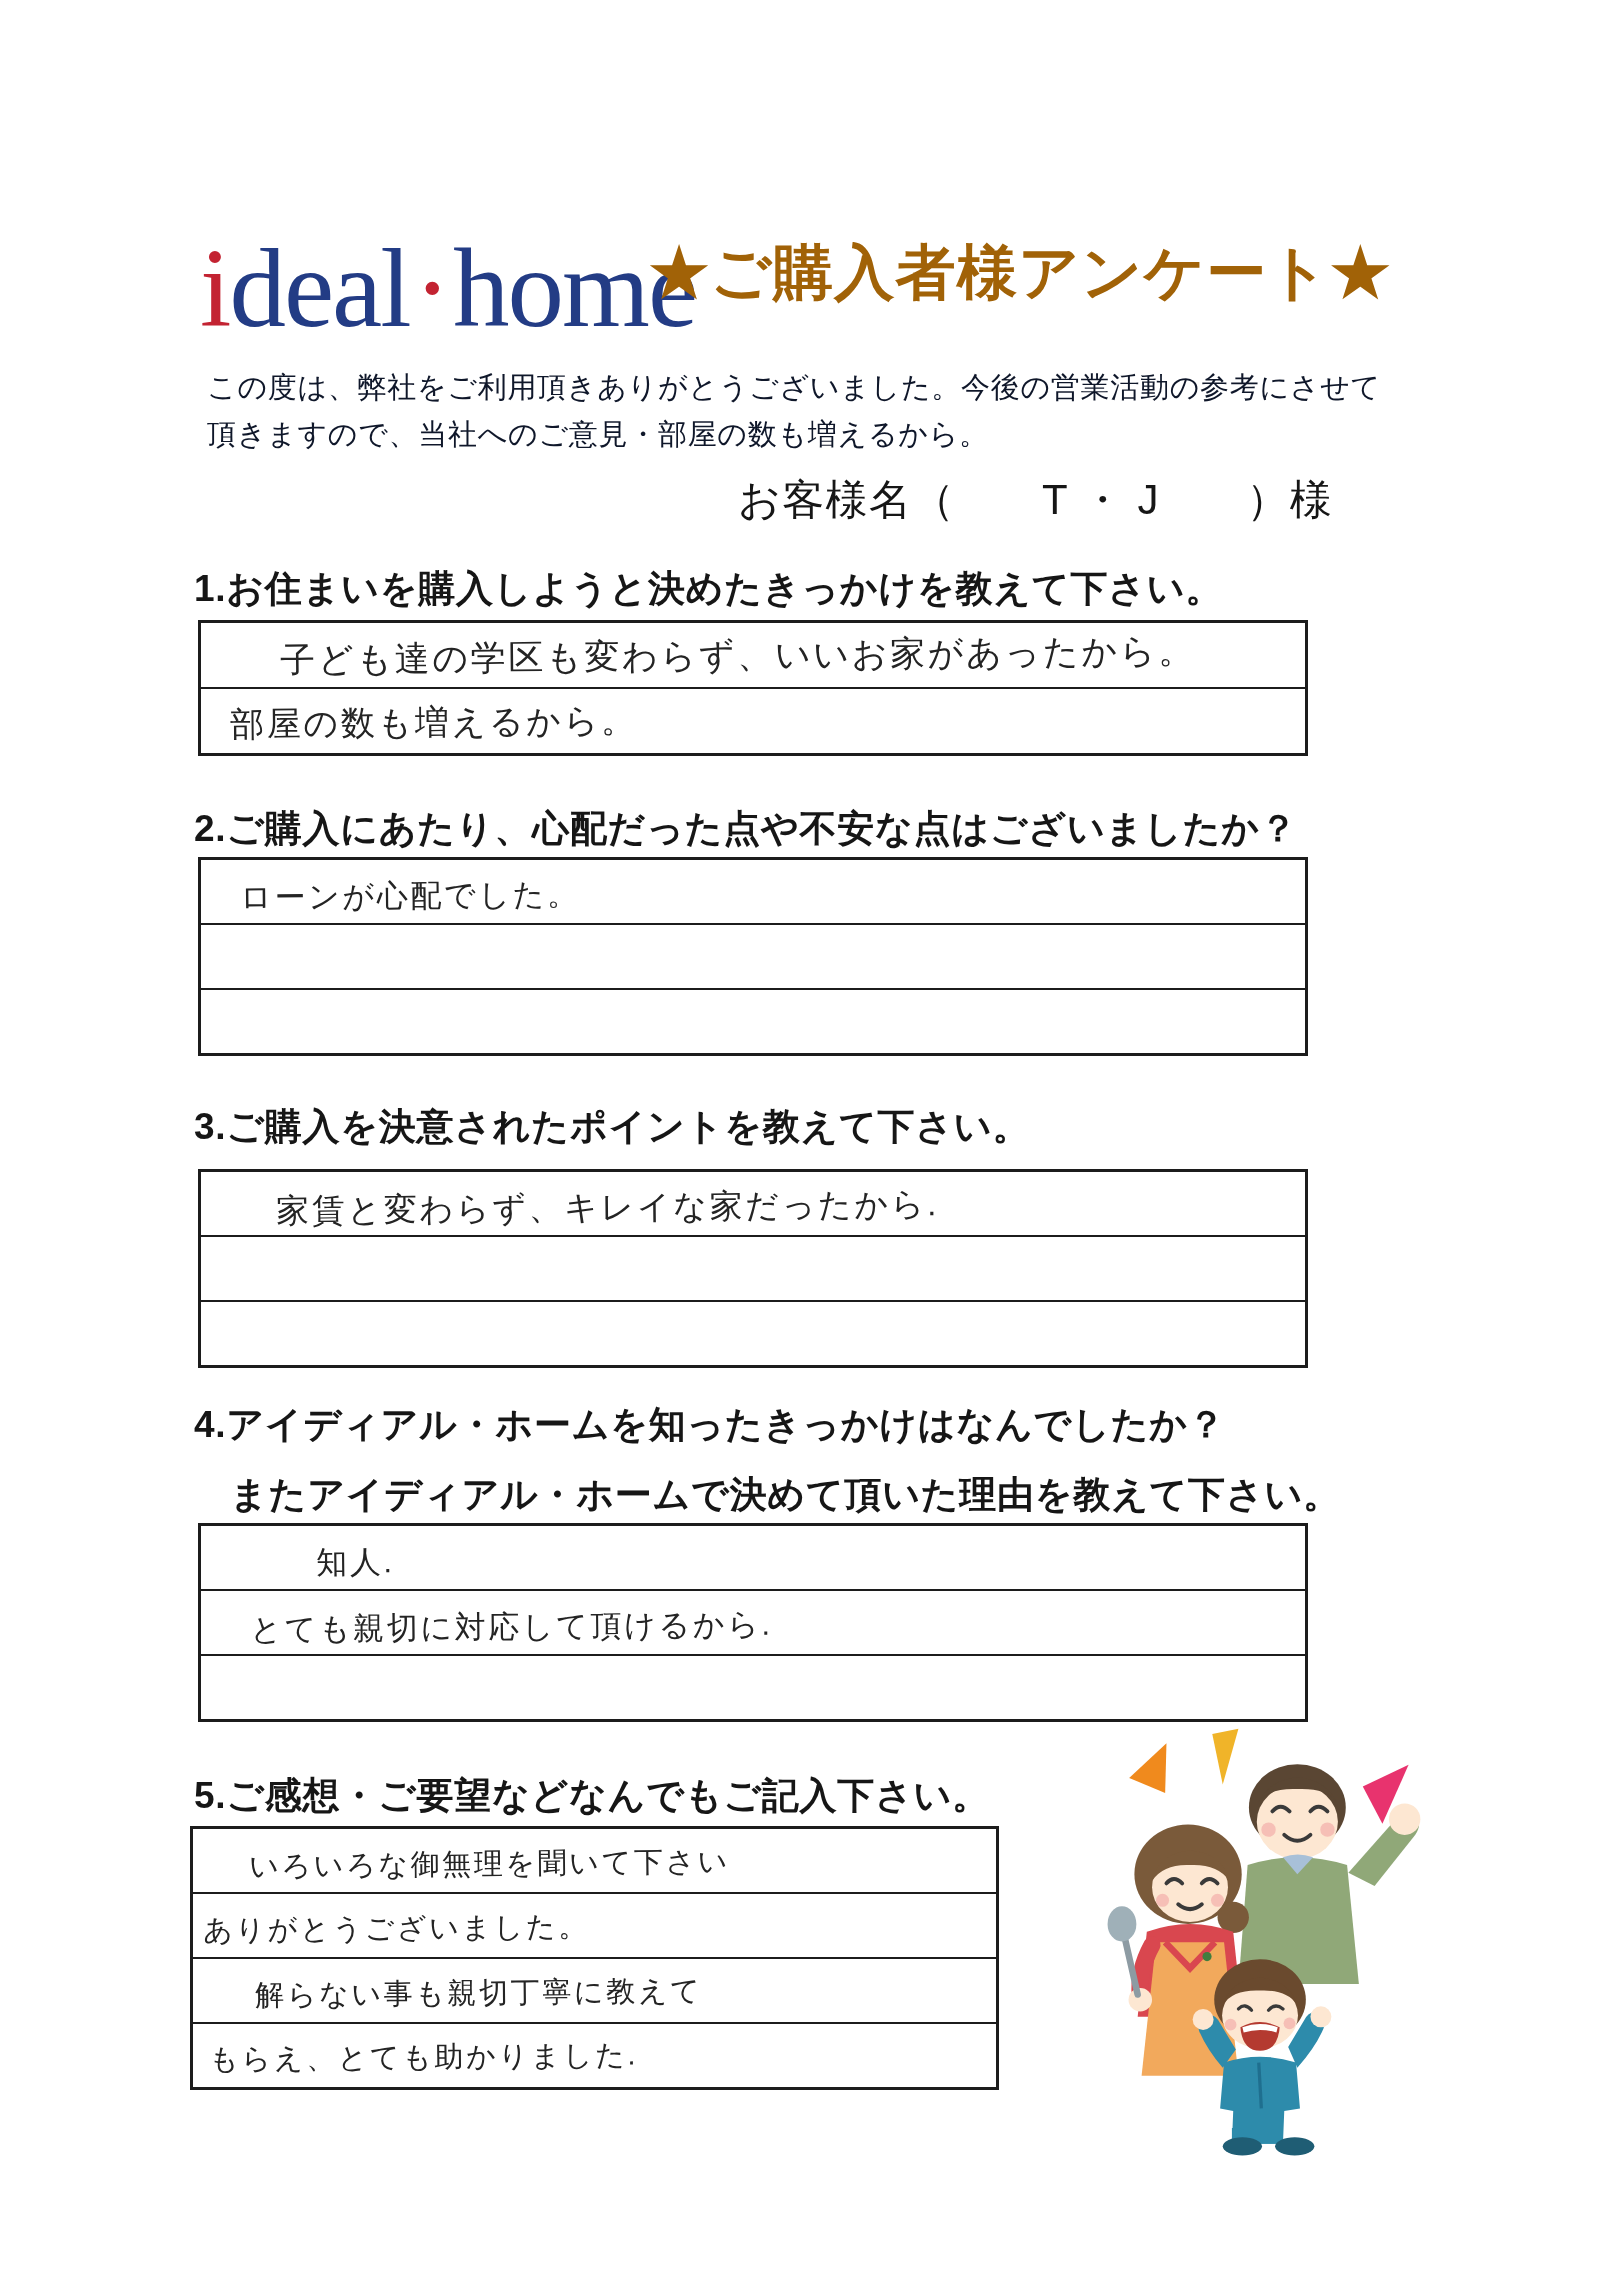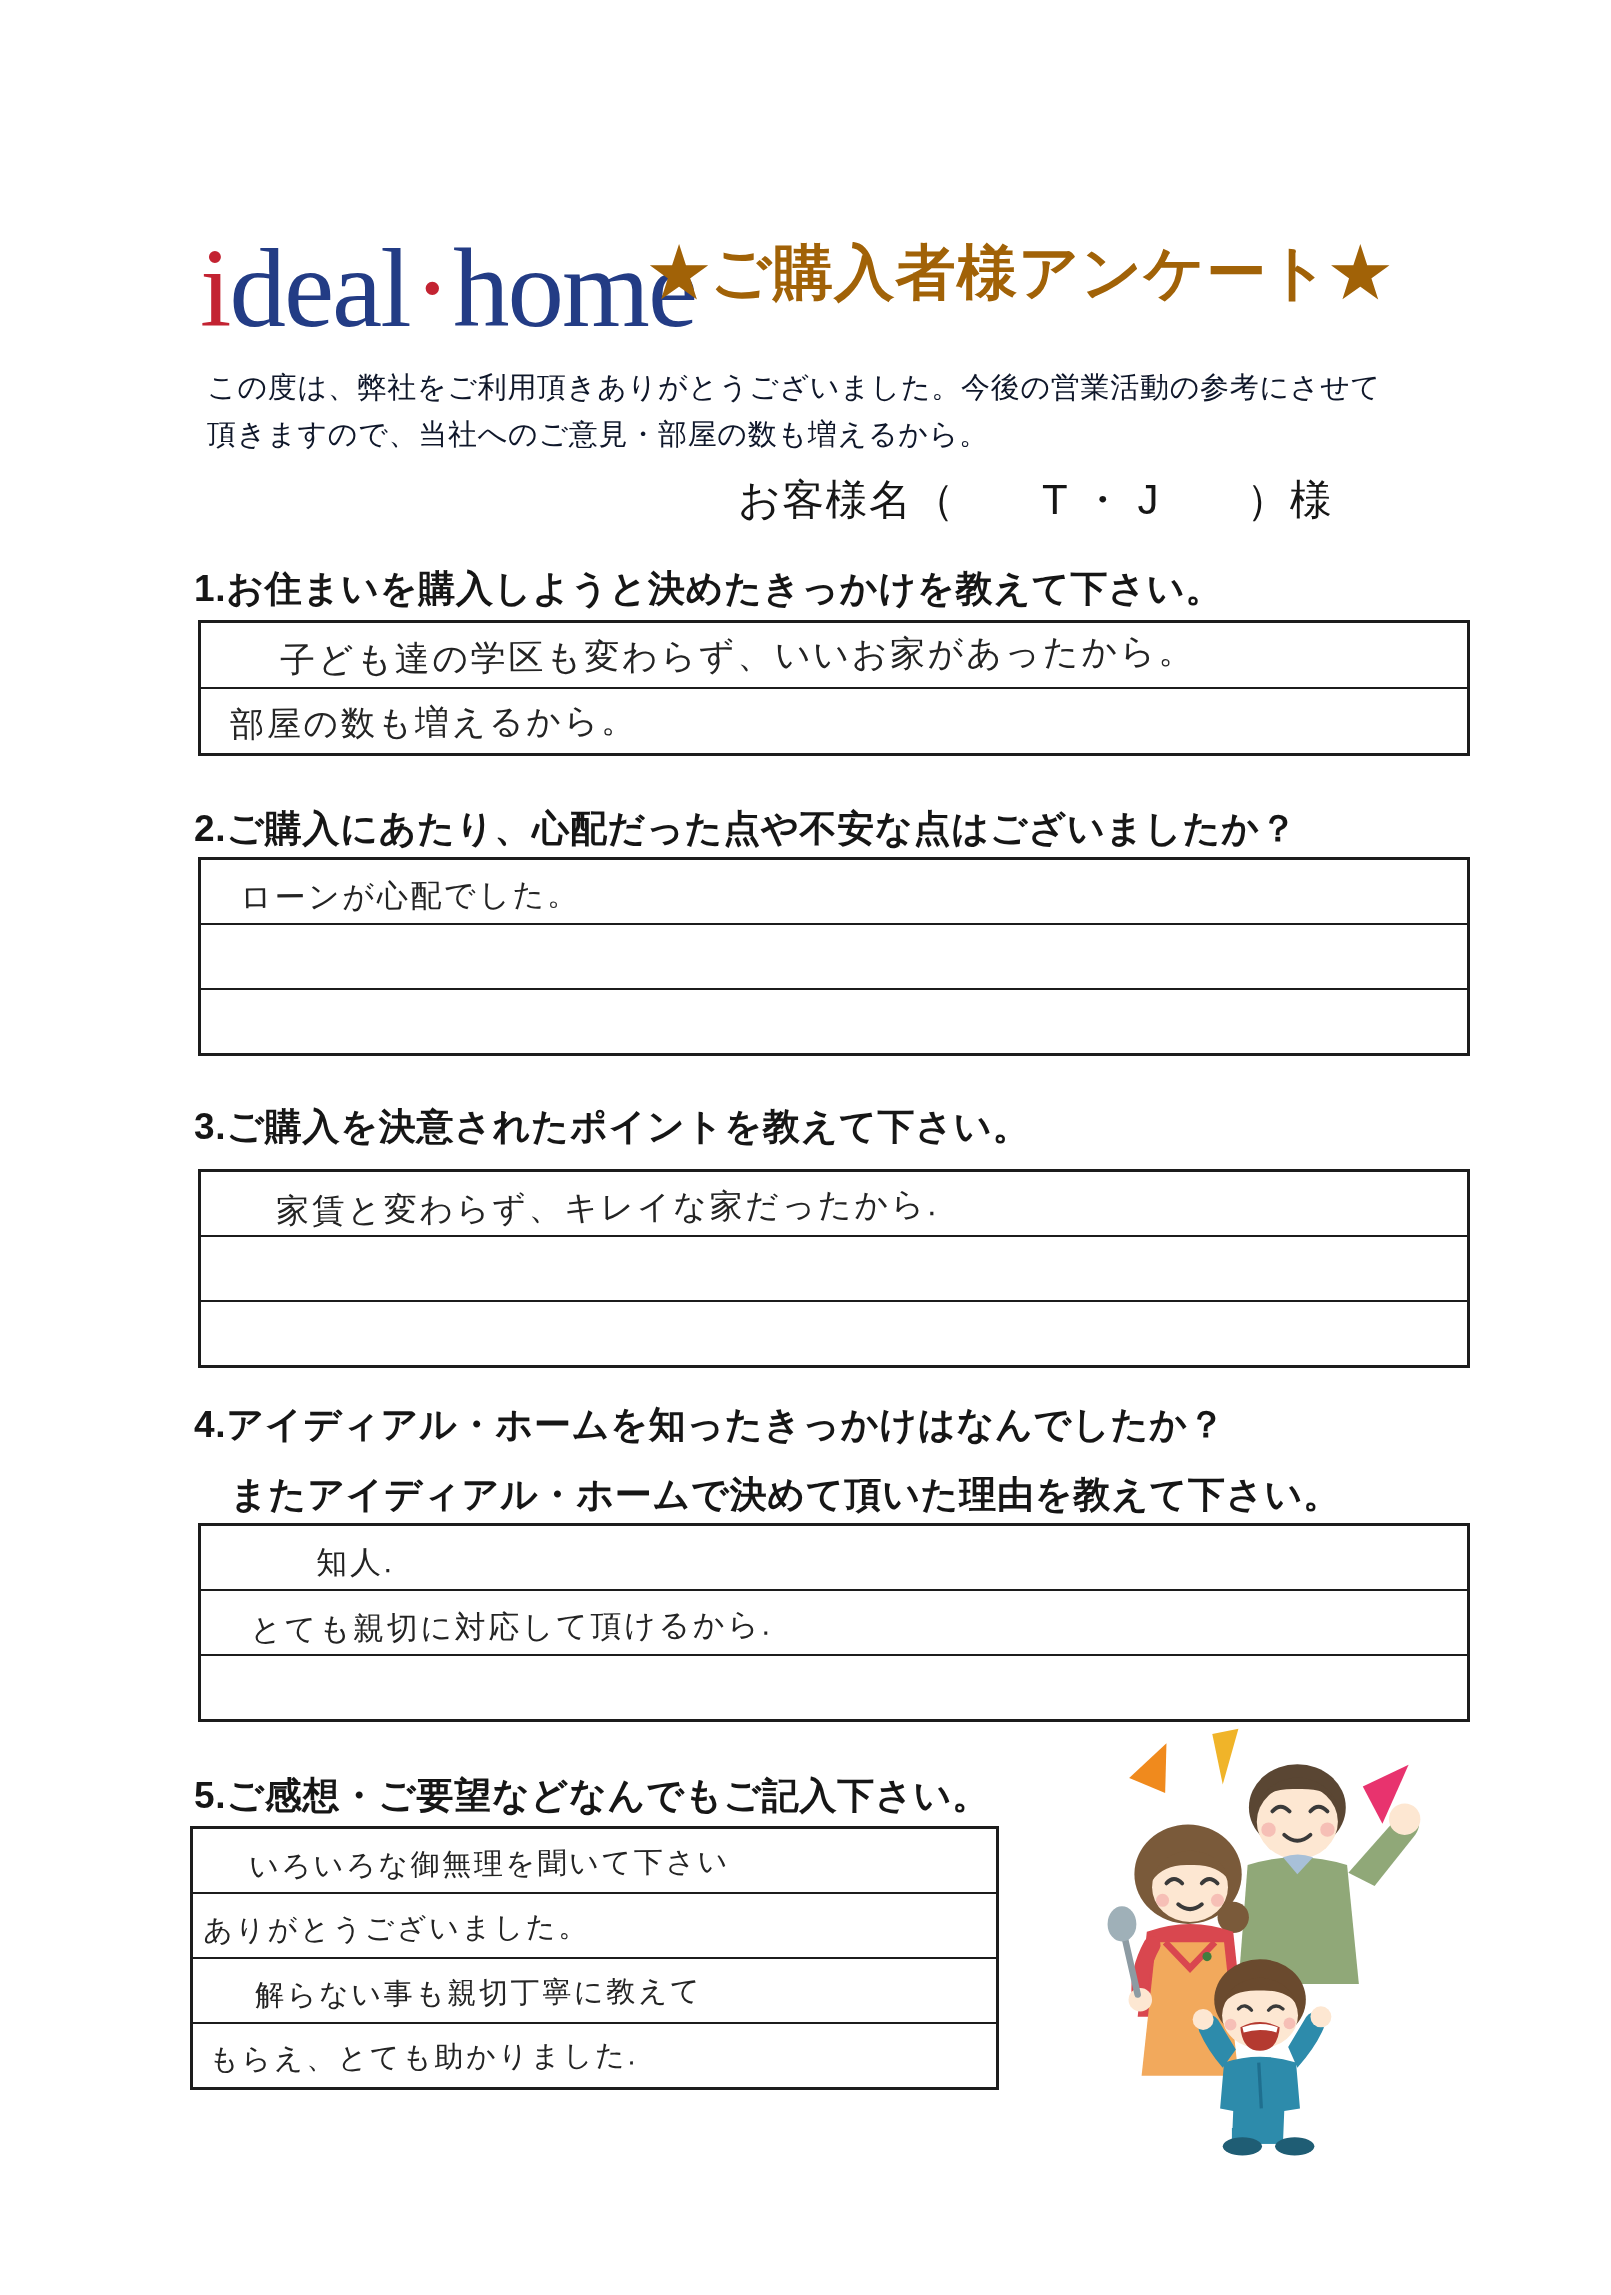--- a/index.html
+++ b/index.html
@@ -40,21 +40,21 @@
     letter-spacing:1.3px;
   }
   
   .q{
     position:absolute;left:194px;
     font-size:37px;font-weight:700;letter-spacing:0.7px;
     color:#161616;white-space:nowrap;
   }
   
   .ansbox{
-    position:absolute;left:198px;width:1272px;
+    position:absolute;left:198px;width:1110px;
     border:3.3px solid #1c1c1c;box-sizing:border-box;
     background:#fff;
   }
   .ansbox .row{height:63px;position:relative;}
   .ansbox .row + .row{border-top:2.6px solid #1c1c1c;}
   .ansbox.tall .row{height:64px;}
   .hw{
     position:absolute;left:0;top:0;
     font-size:31px;color:#242424;font-weight:400;
     white-space:nowrap;letter-spacing:2.6px;

